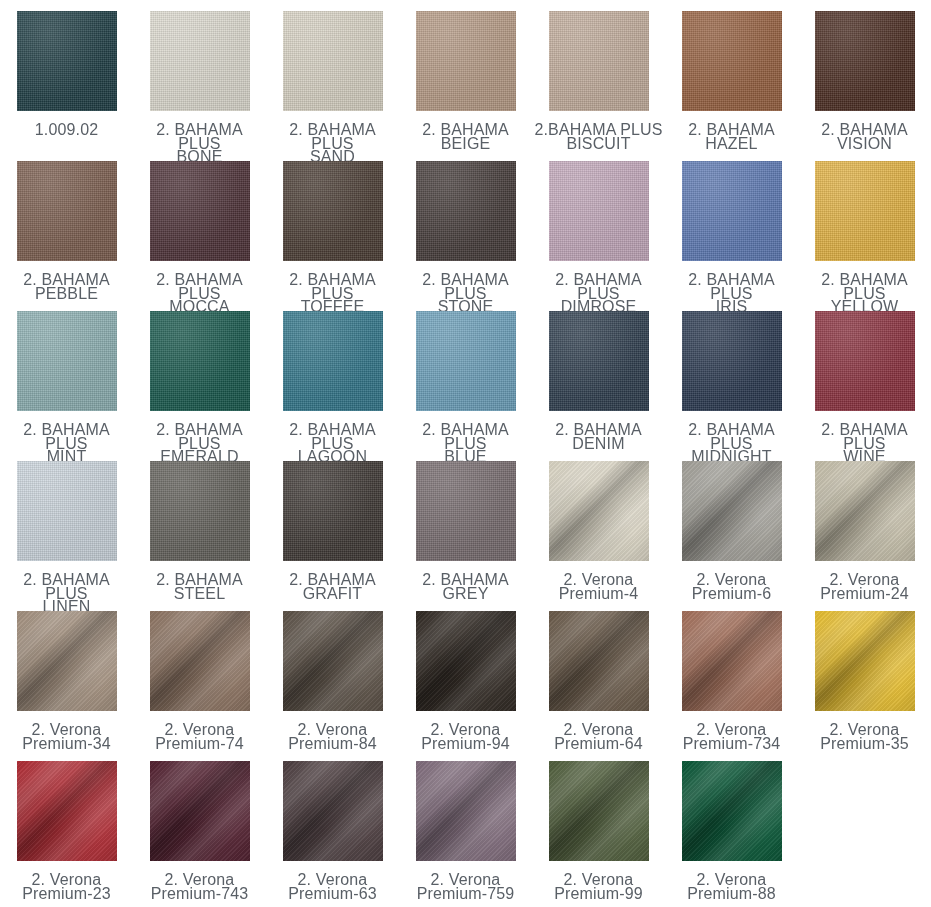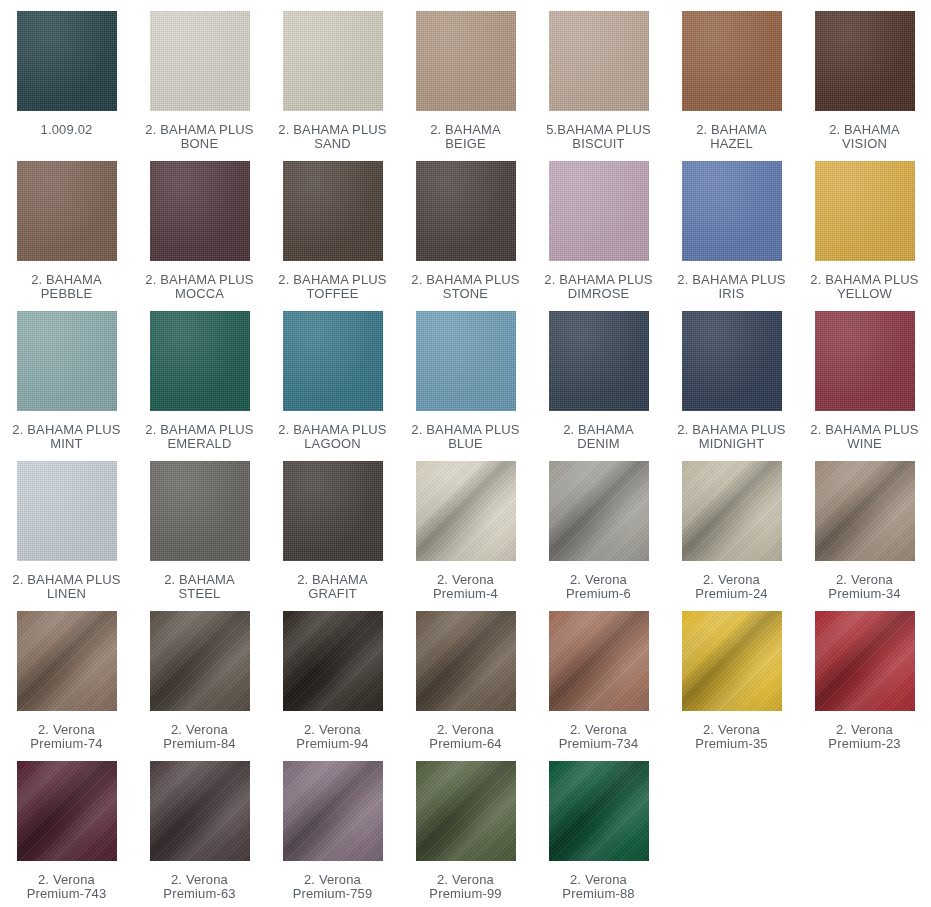--- a/index.html
+++ b/index.html
@@ -97,21 +97,21 @@
       radial-gradient(ellipse at 78% 14%, rgba(255,255,255,0.10), rgba(255,255,255,0) 58%),
       radial-gradient(ellipse at 12% 88%, rgba(0,0,0,0.16), rgba(0,0,0,0) 60%);
     pointer-events: none;
     z-index: 2;
   }
 
   .swatch-label {
     margin-top: 12px;
     width: 129px;
     text-align: center;
-    font-size: 13px;
+    font-size: 16px;
     line-height: 13.5px;
     color: #595f66;
     letter-spacing: 0.15px;
     white-space: pre-line;
   }
 </style>
 </head>
 <body>
 
 <main id="swatch-grid">
@@ -129,21 +129,21 @@
       <div class="swatch-label">2. BAHAMA PLUS
 SAND</div>
     </div>
     <div class="swatch-cell">
       <div class="swatch-chip weave" style="background-color: rgb(183, 155, 133);"></div>
       <div class="swatch-label">2. BAHAMA
 BEIGE</div>
     </div>
     <div class="swatch-cell">
       <div class="swatch-chip weave" style="background-color: rgb(195, 173, 156);"></div>
-      <div class="swatch-label">5.BAHAMA PLUS
+      <div class="swatch-label">2.BAHAMA PLUS
 BISCUIT</div>
     </div>
     <div class="swatch-cell">
       <div class="swatch-chip weave" style="background-color: rgb(151, 96, 63);"></div>
       <div class="swatch-label">2. BAHAMA
 HAZEL</div>
     </div>
     <div class="swatch-cell">
       <div class="swatch-chip weave" style="background-color: rgb(74, 43, 32);"></div>
       <div class="swatch-label">2. BAHAMA
@@ -228,20 +228,24 @@
       <div class="swatch-chip weave" style="background-color: rgb(98, 96, 90);"></div>
       <div class="swatch-label">2. BAHAMA
 STEEL</div>
     </div>
     <div class="swatch-cell">
       <div class="swatch-chip weave" style="background-color: rgb(61, 55, 51);"></div>
       <div class="swatch-label">2. BAHAMA
 GRAFIT</div>
     </div>
     <div class="swatch-cell">
+      <div class="swatch-chip weave" style="background-color: rgb(118, 107, 110);"></div>
+      <div class="swatch-label">2. BAHAMA GREY</div>
+    </div>
+    <div class="swatch-cell">
       <div class="swatch-chip drape" style="background-color: rgb(216, 211, 195);"></div>
       <div class="swatch-label">2. Verona
 Premium-4</div>
     </div>
     <div class="swatch-cell">
       <div class="swatch-chip drape" style="background-color: rgb(162, 160, 153);"></div>
       <div class="swatch-label">2. Verona
 Premium-6</div>
     </div>
     <div class="swatch-cell">

